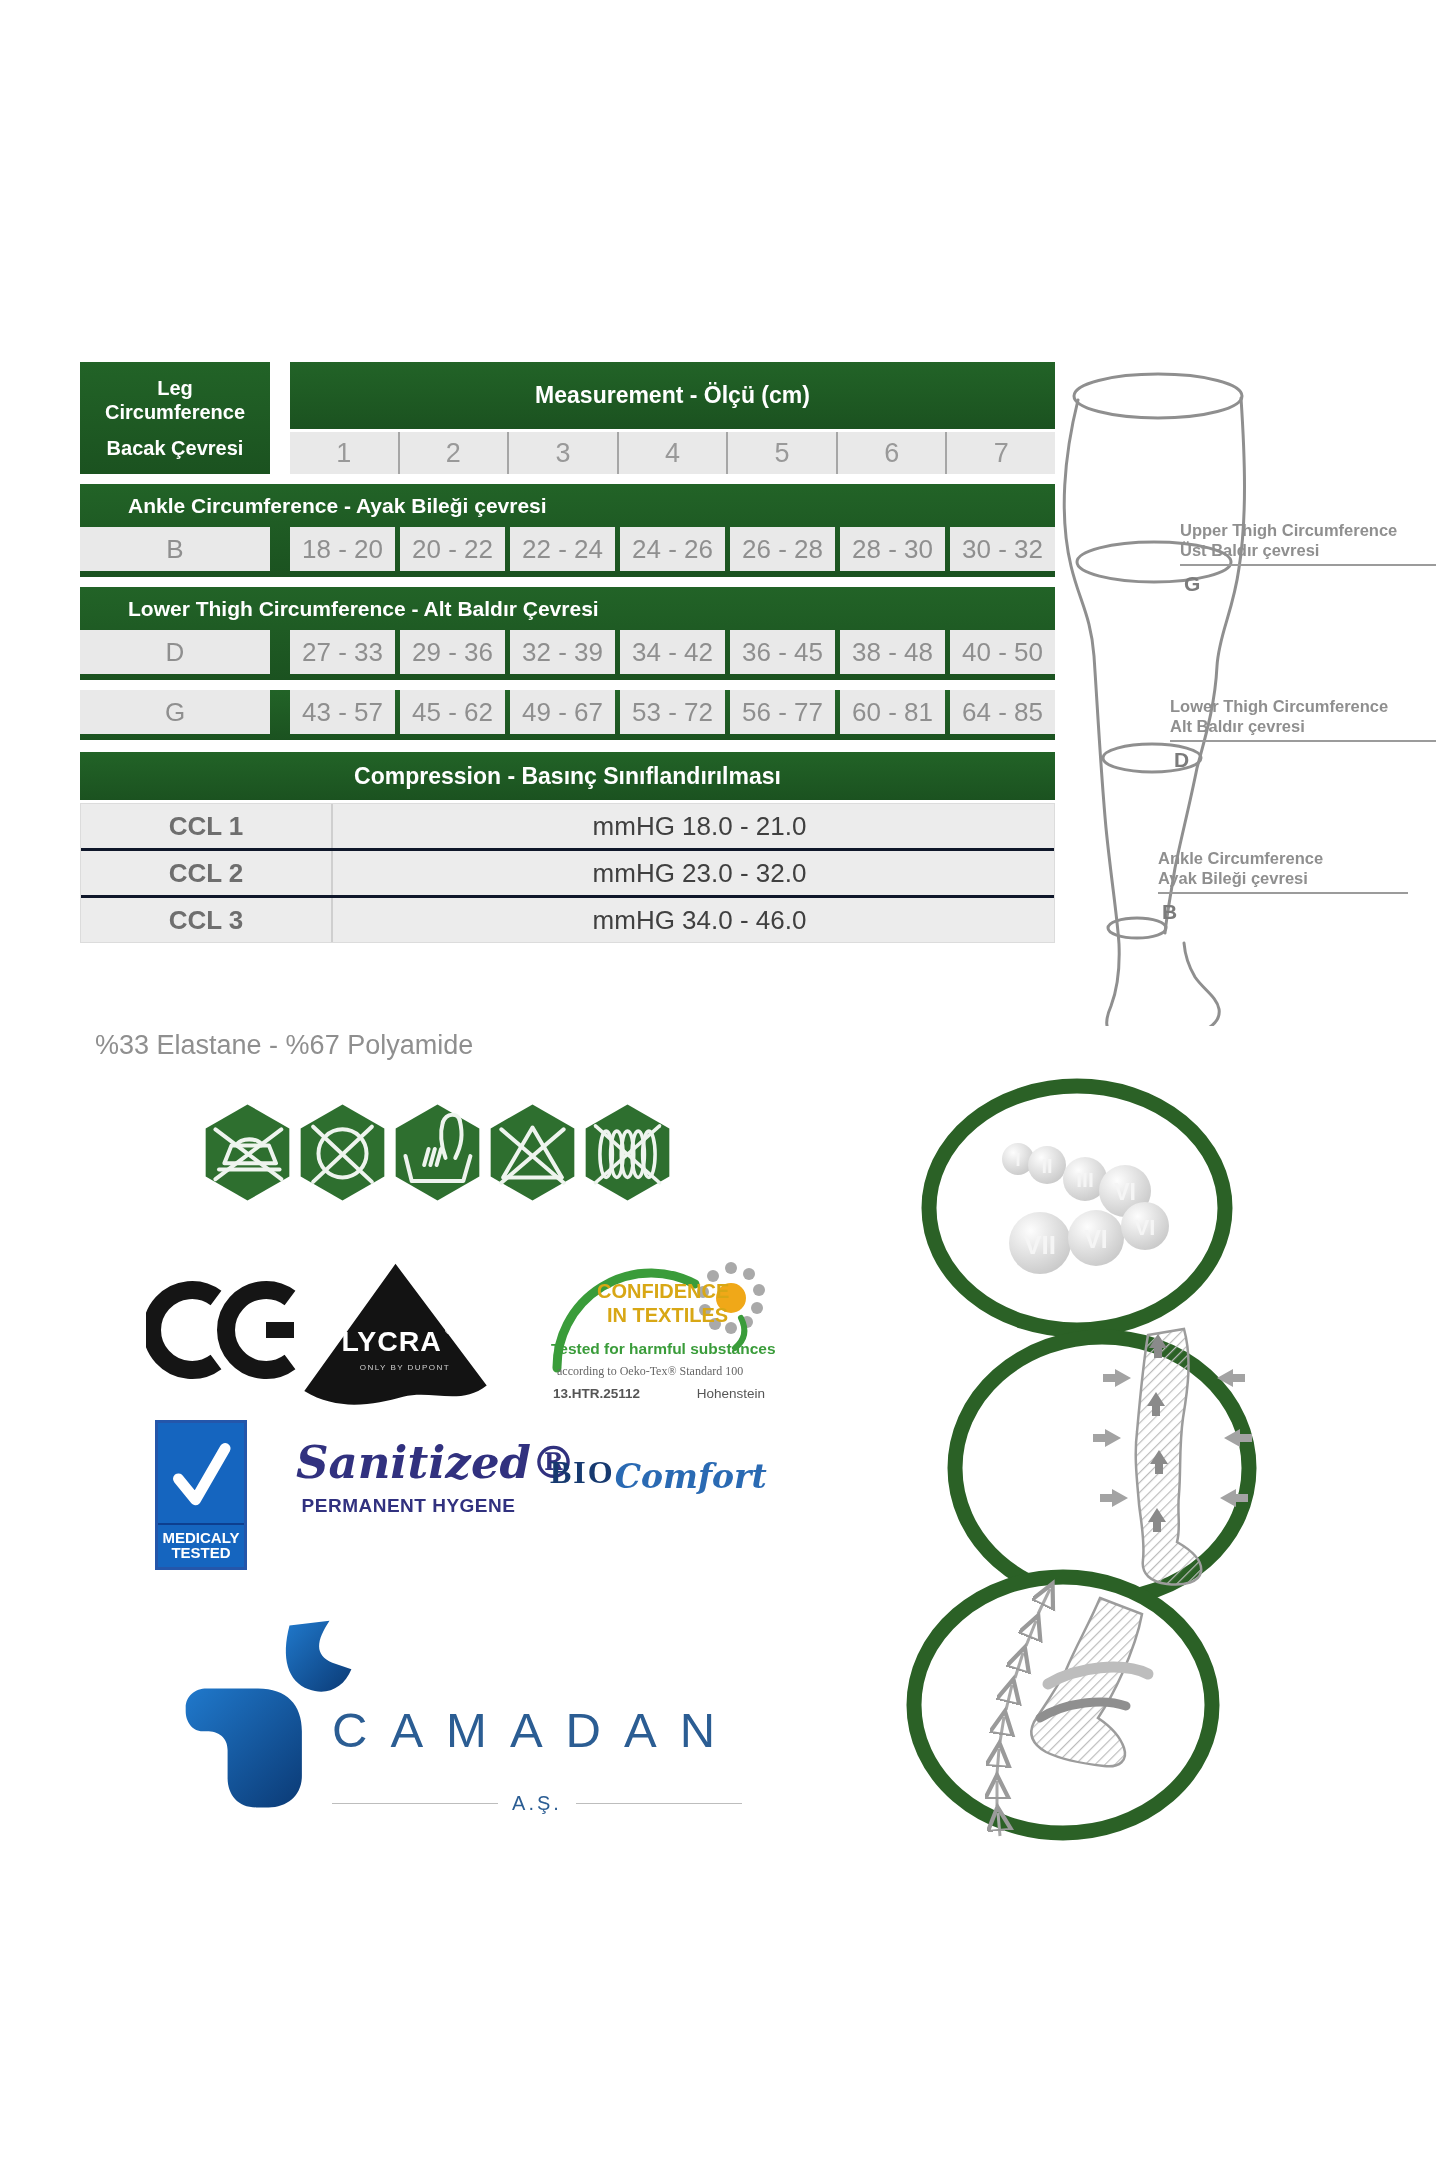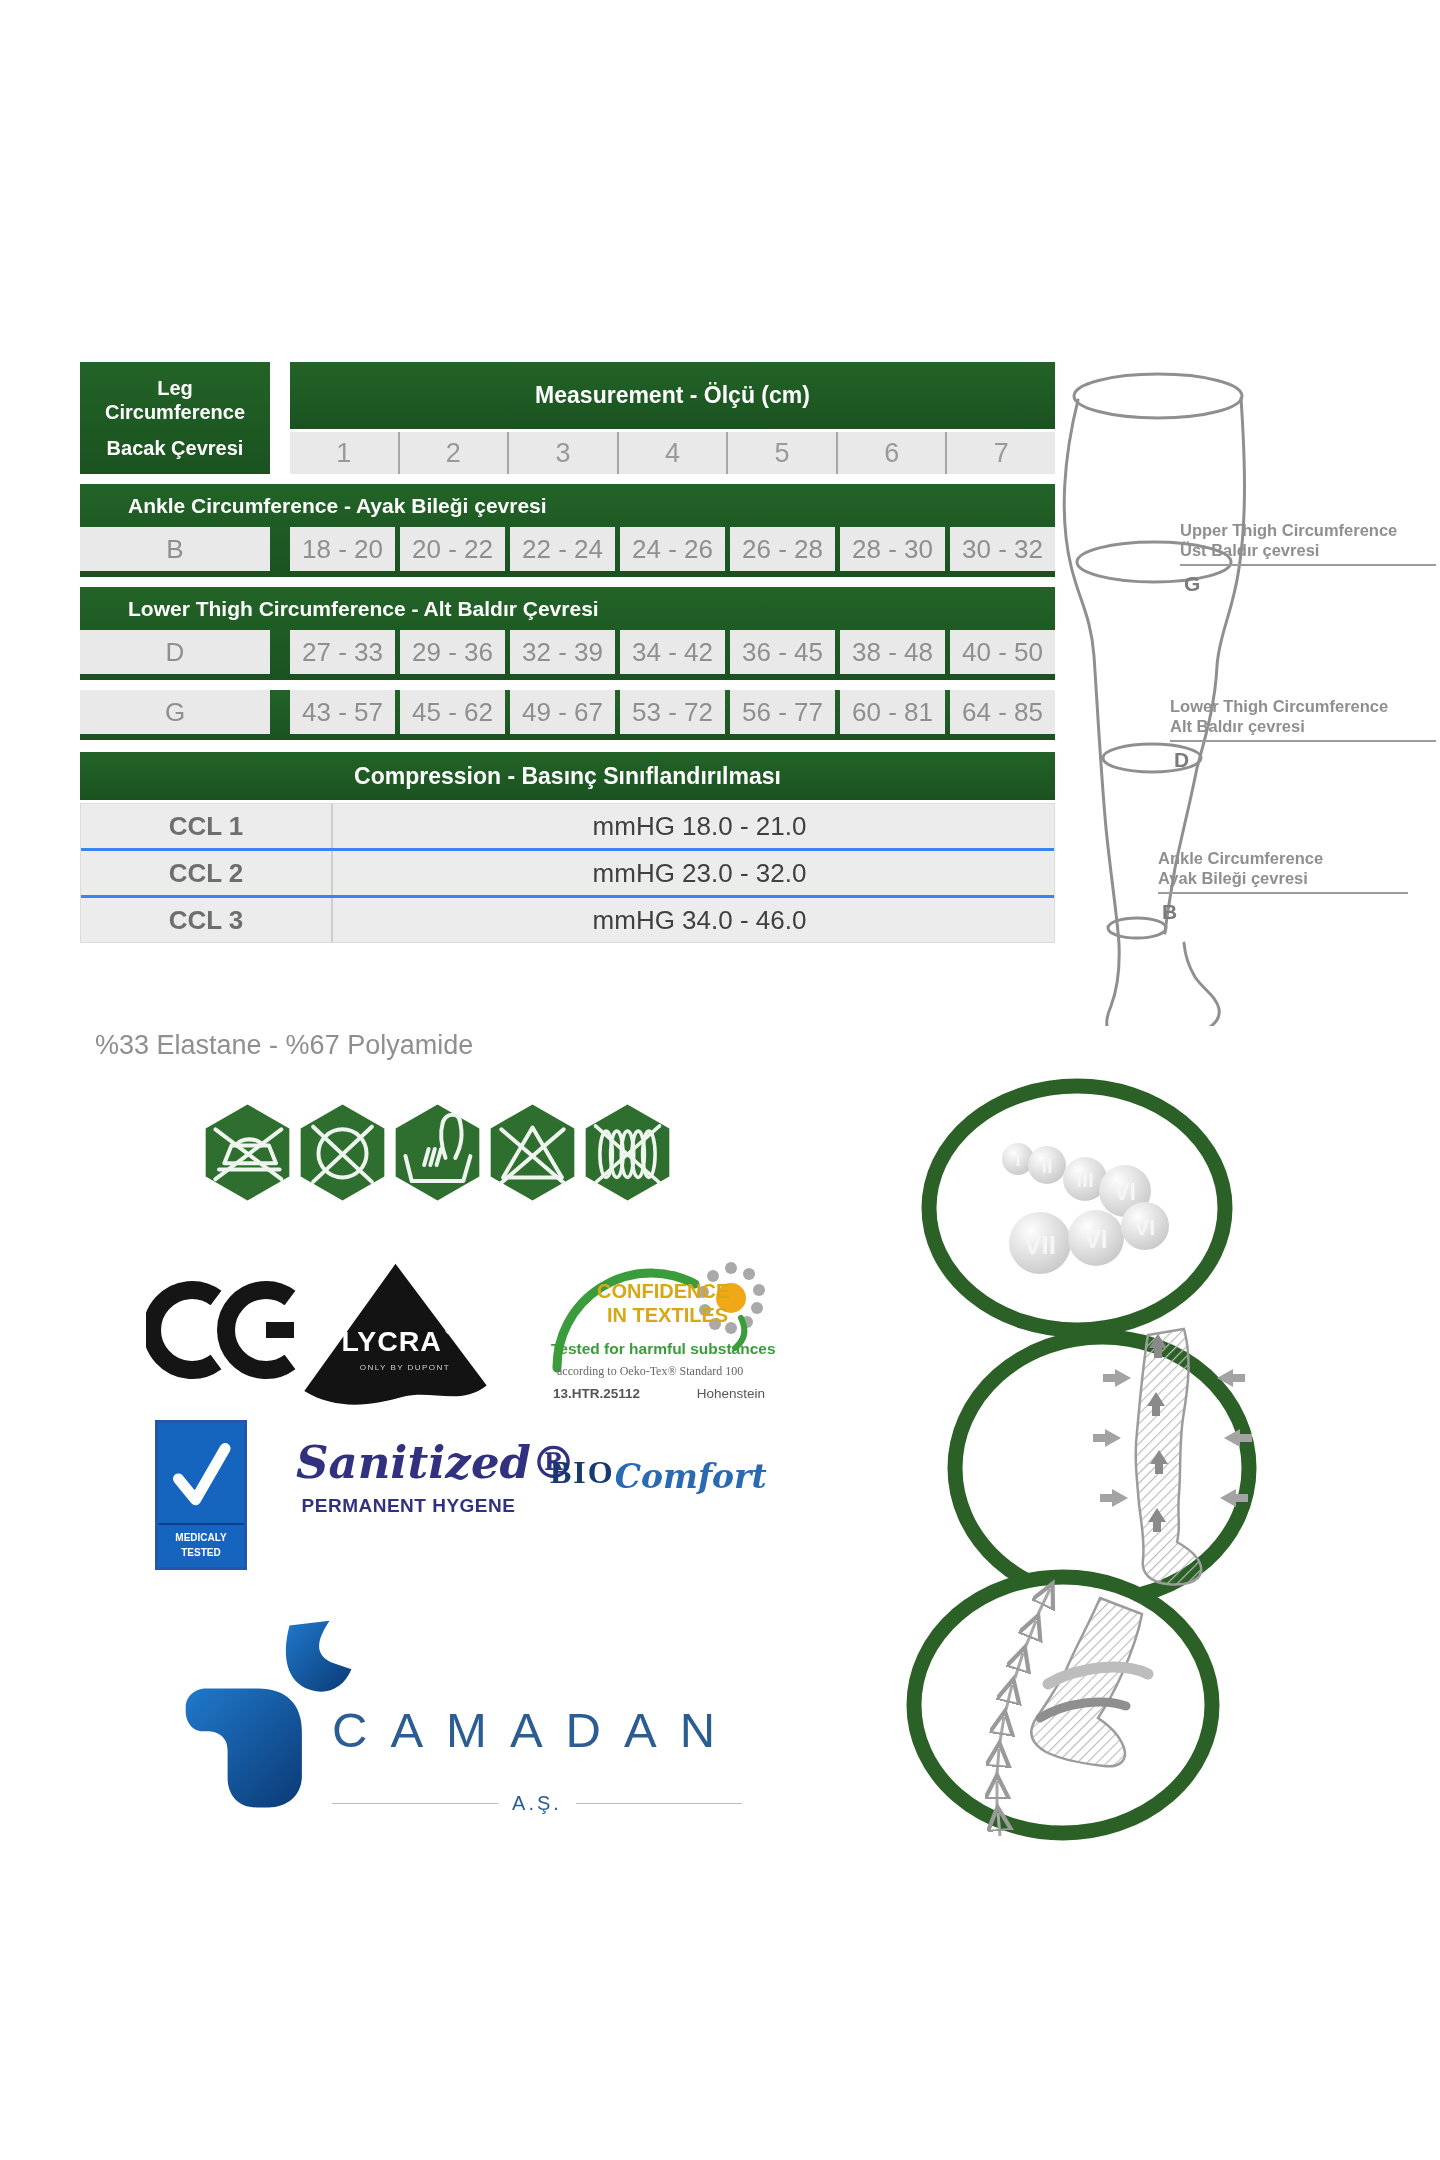--- a/index.html
+++ b/index.html
@@ -26,21 +26,21 @@
   .st-sec-row{display:flex;height:44px;}
   .st-cell{background:#e9e9e9;color:#8f8f8f;font-size:26px;display:flex;align-items:center;
            justify-content:center;flex:1;margin-left:5px;}
   .st-cell-head{flex:0 0 190px;margin-left:0;margin-right:15px;}
 
   .st-compression{margin-top:12px;}
   .st-comp-title{height:48px;display:flex;align-items:center;justify-content:center;
                  font-weight:bold;font-size:23px;}
   .ccl-table{margin-top:3px;border:1px solid #dcdcdc;}
   .ccl-row{display:flex;height:44px;background:#ececec;}
-  .ccl-row + .ccl-row{border-top:3px solid #3b82f6;}
+  .ccl-row + .ccl-row{border-top:3px solid #0f172a;}
   .ccl-label{flex:0 0 250px;display:flex;align-items:center;justify-content:center;
              font-weight:bold;font-size:26px;color:#6e6e6e;border-right:2px solid #cfcfcf;}
   .ccl-value{flex:1;display:flex;align-items:center;justify-content:center;
              font-size:26px;color:#404040;margin-left:12px;}
 
   
   #leg-svg{position:absolute;left:1058px;top:366px;}
   .leg-label{position:absolute;color:#8f8f8f;font-weight:bold;font-size:16.5px;line-height:20px;
              border-bottom:2.5px solid #9b9b9b;padding-bottom:4px;}
   #leg-label-g{left:1180px;top:520px;width:256px;}
@@ -64,21 +64,21 @@
   .oeko div{position:absolute;white-space:nowrap;}
   .oeko .gold{color:#d8a715;font-weight:bold;font-size:20px;}
   .oeko .greent{color:#3a9c3a;font-weight:bold;font-size:15.5px;}
   .oeko .small{color:#666;font-size:12px;}
   .oeko .cert{color:#555;font-size:13.5px;font-weight:bold;}
   .oeko .inst{color:#555;font-size:13.5px;}
   
   .med{left:155px;top:1420px;width:92px;height:150px;border:3px solid #2456aa;background:#1565bf;
        box-sizing:border-box;display:flex;flex-direction:column;}
   .med .chk{flex:1;display:flex;align-items:center;justify-content:center;border-bottom:2px solid #0d3f8f;}
-  .med .lbl{padding:5px 4px 7px;color:#fff;font-weight:bold;font-size:10px;line-height:15px;
+  .med .lbl{padding:5px 4px 7px;color:#fff;font-weight:bold;font-size:15px;line-height:15px;
             text-align:center;}
   
   .sanitized{left:296px;top:1436px;width:225px;text-align:center;}
   .sanitized .script{font-family:"DejaVu Serif", serif;font-style:italic;font-weight:bold;
                      font-size:45px;color:#31317f;}
   .sanitized .sub{margin-top:6px;font-weight:bold;font-size:19px;color:#31317f;letter-spacing:0.5px;}
   
   .bio{left:550px;top:1452px;white-space:nowrap;}
   .bio .b{font-family:"Liberation Serif", serif;font-weight:bold;font-size:32px;color:#16396f;letter-spacing:2px;}
   .bio .c{font-family:"DejaVu Serif", serif;font-style:italic;font-weight:bold;font-size:33px;

